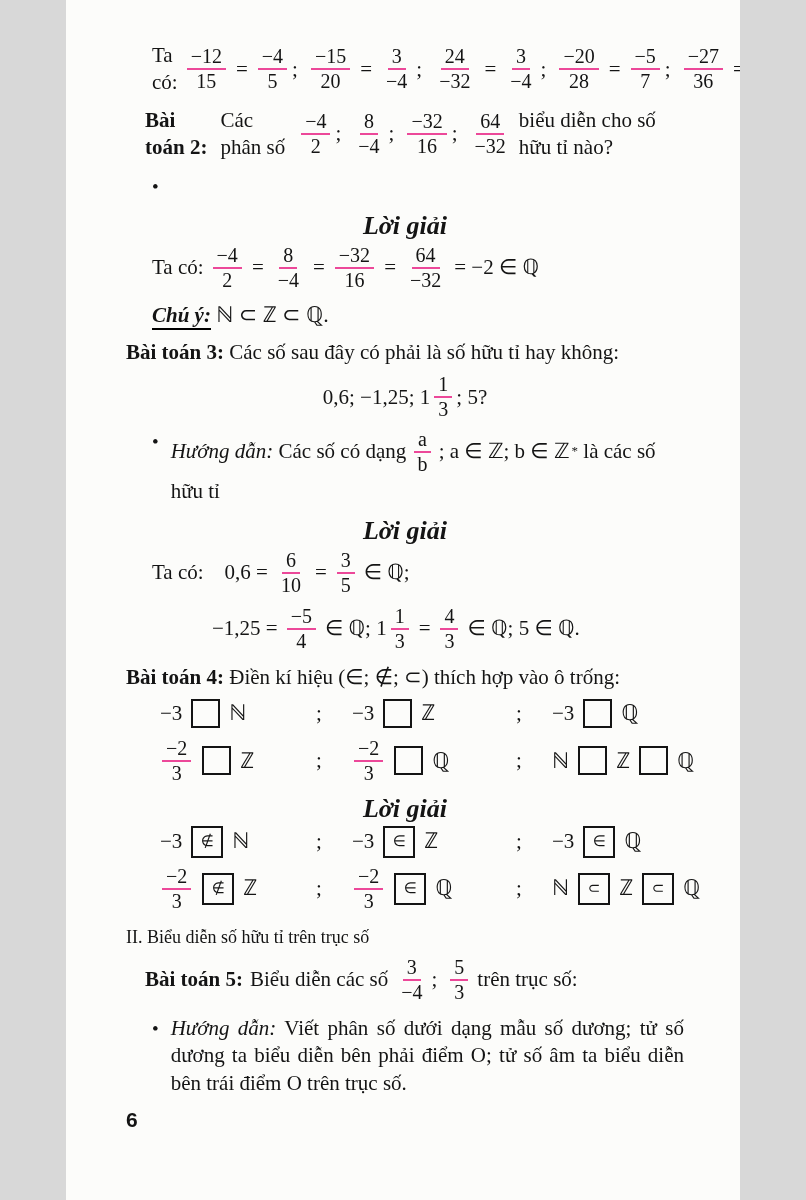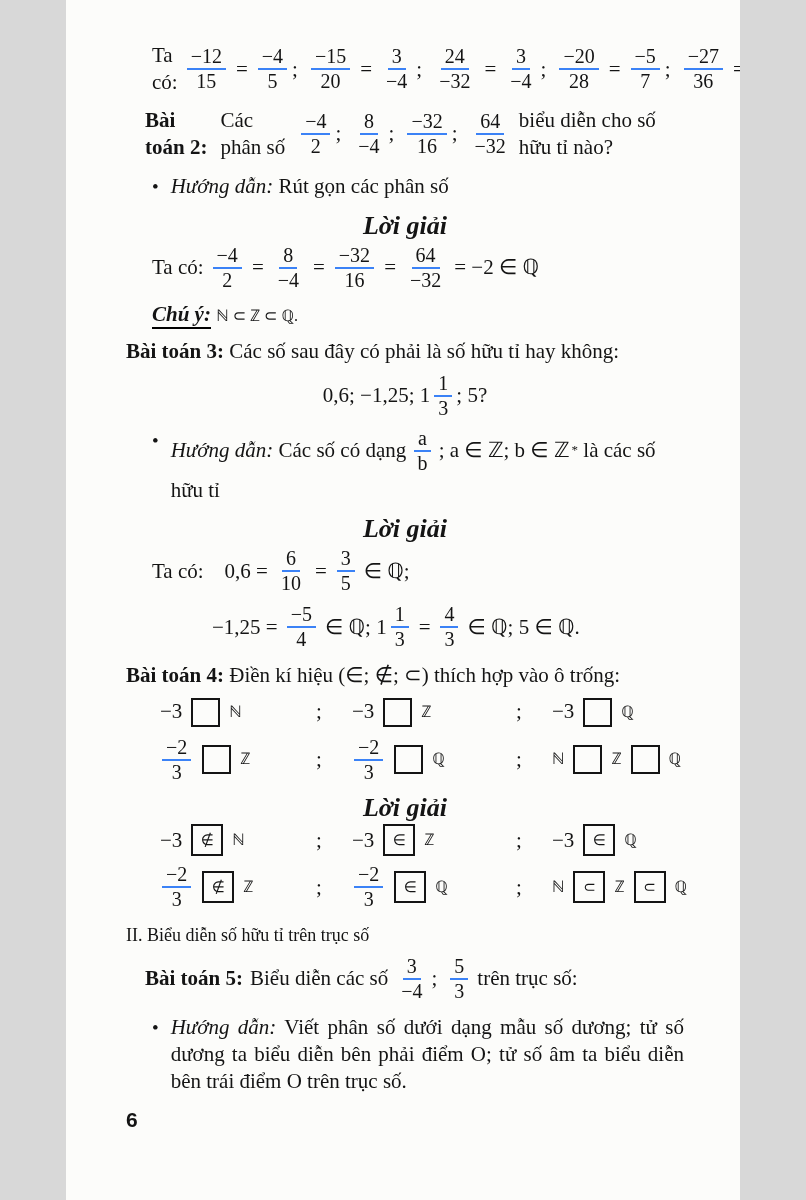--- a/index.html
+++ b/index.html
@@ -11,39 +11,39 @@
     overflow:hidden;
   }
   .mrow{display:flex; align-items:center; column-gap:7px; flex-wrap:nowrap;margin-left:19px;}
   .trow{display:block;}
   .ml1{margin-left:26px;}
   .ml2{margin-left:86px;}
   .mt6{margin-top:6px;} .mt8{margin-top:8px;} .mt10{margin-top:10px;} .mt12{margin-top:12px;}
   b.lbl{font-weight:bold;}
   .frac{display:inline-flex; flex-direction:column; align-items:center;
         vertical-align:middle; line-height:1.05; font-size:20px; margin:2px 2px;}
-  .frac .num{display:block; padding:0 4px 1px; border-bottom:2px solid #3b82f6;}
+  .frac .num{display:block; padding:0 4px 1px; border-bottom:2px solid #ec4899;}
   .frac .den{display:block; padding:1px 4px 0;}
   .tight{display:inline-flex; align-items:center; gap:2px;}
   .semi{margin-left:-4px; margin-right:4px;}
   .op{padding:0 1px;}
   .loigiai{font-weight:bold; font-style:italic; font-size:26px; text-align:center;}
   .hintrow{display:flex; gap:12px; align-items:flex-start;}
   .bullet{font-size:19px; line-height:1.45; flex:0 0 auto;}
   .hintlabel{font-style:italic;}
   .note-label{font-weight:bold; font-style:italic; border-bottom:2px solid #000000; padding-bottom:1px;}
   .heading2{font-weight:normal; font-size:18px;}
   .grid4{display:grid; grid-template-columns:150px 42px 158px 42px auto;
          align-items:center; padding-left:34px;}
   .grid4 .cell{display:flex; align-items:center; gap:9px;}
   .grid4 .sep{text-align:left; padding-left:6px;}
   .box{display:inline-block; width:25px; height:25px; border:2px solid #141414; flex:0 0 auto;}
   .abox{display:inline-flex; width:28px; height:28px; border:2px solid #141414;
         align-items:center; justify-content:center; font-size:15px; flex:0 0 auto;}
-  .setl{font-size:16px;}
+  .setl{font-size:22px;}
   .inumline{display:flex; justify-content:center; align-items:center; column-gap:6px;}
   sup{font-size:13px; vertical-align:super;}
   .pageno{position:absolute; left:60px; top:1106px; font-family:"Liberation Sans", sans-serif;
           font-weight:bold; font-size:21px;}
   .mathinline .frac{position:relative; top:-1px;}
 </style>
 </head>
 <body>
 
 <div class="page">
@@ -121,24 +121,20 @@
     <span class="semi">;</span>
     <span class="frac">
         <span class="num">64</span>
         <span class="den">−32</span>
       </span>
     <span>biểu diễn cho số hữu tỉ nào?</span>
   </div>
 
   <div class="hintrow mt12 ml1">
     <span class="bullet">•</span>
-    <div>
-      <i class="hintlabel">Hướng dẫn:</i>
-      <span>Rút gọn các phân số</span>
-    </div>
   </div>
 
   <div class="loigiai mt8">Lời giải</div>
 
   <div class="mrow ml1">
     <span>Ta có:</span>
     <span class="frac">
         <span class="num">−4</span>
         <span class="den">2</span>
       </span>

